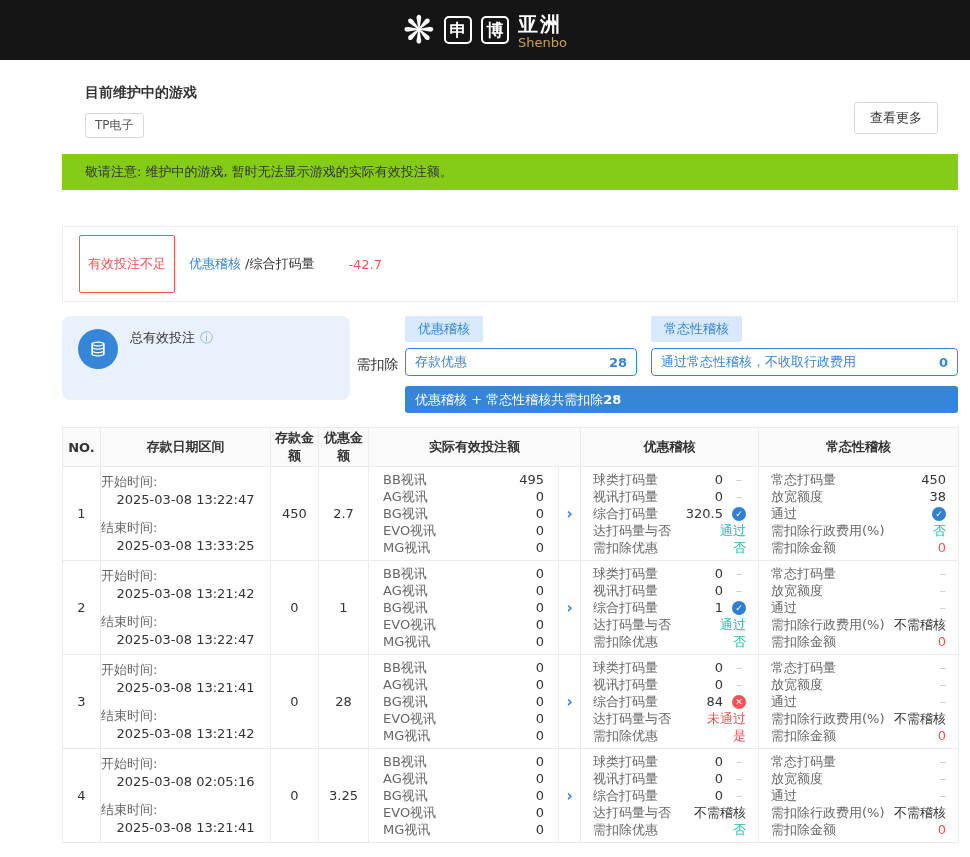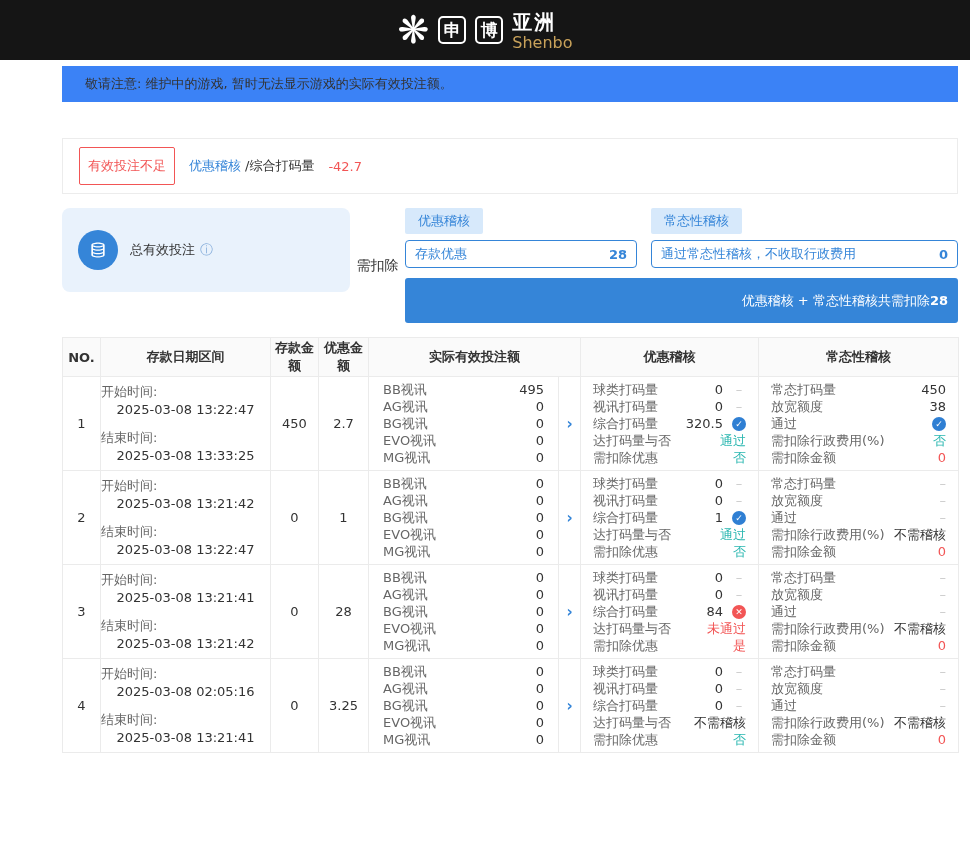--- a/index.html
+++ b/index.html
@@ -22,67 +22,67 @@
   }
   .logo-flower { color: #fff; font-size: 38px; line-height: 1; }
   .logo-box {
     width: 28px; height: 28px;
     border: 2px solid #fff; border-radius: 5px;
     color: #fff; font-size: 17px; font-weight: bold;
     display: flex; align-items: center; justify-content: center;
   }
   .logo-right { display: flex; flex-direction: column; }
   .logo-cn { color: #fff; font-size: 20px; font-weight: bold; letter-spacing: 2px; }
-  .logo-en { color: #c9a25a; font-size: 16px; align-self: flex-end; margin-top: -3px; }
+  .logo-en { color: #c9a25a; font-size: 13px; align-self: flex-end; margin-top: -3px; }
 
   .content { margin: 0 12px 0 62px; width: 896px; }
 
   
   .maint { position: relative; padding: 24px 0 10px 23px; }
   .maint-title { font-size: 14px; font-weight: bold; color: #333; }
   .tag {
     display: inline-block; margin-top: 11px;
     border: 1px solid #d9d9d9; border-radius: 3px;
     padding: 3px 9px; font-size: 12px; color: #555; background: #fff;
   }
   .more-btn {
     position: absolute; right: 20px; top: 42px;
     border: 1px solid #d9d9d9; border-radius: 3px;
     padding: 6px 15px; font-size: 13px; color: #333;
     background: #fff; cursor: pointer;
   }
   
   .notice {
     margin-top: 6px;
-    background: #3b82f6;
+    background: #84cc16;
     padding: 9px 10px 9px 23px;
     color: #333;
   }
   
   .status-box {
     margin-top: 36px;
     border: 1px solid #ececec;
     padding: 8px 16px;
     display: flex; align-items: center; gap: 14px;
   }
   .badge {
     border: 1px solid #f25555; color: #f25555;
-    padding: 9px 8px; border-radius: 2px; background: #fff;
+    padding: 19px 8px; border-radius: 2px; background: #fff;
   }
   .status-link { color: #3585d8; cursor: pointer; }
   .status-suffix { color: #333; margin-left: -10px; }
-  .status-val { color: #f25555; }
+  .status-val { color: #f25555; margin-left: 20px; }
 
   
   .summary { margin-top: 14px; display: flex; align-items: flex-start; }
   .sum-card {
     width: 288px; height: 84px;
     background: #e9f2fc; border-radius: 8px;
     padding: 13px 16px;
-    display: flex; gap: 12px; align-items: center;
+    display: flex; gap: 12px; align-items: flex-start;
     flex: 0 0 288px;
   }
   .coin-icon {
     width: 40px; height: 40px; border-radius: 50%;
     background: #3585d8; flex: 0 0 40px;
     display: flex; align-items: center; justify-content: center;
   }
   .sum-right { flex: 1; display: flex; flex-direction: column; }
   .sum-label { font-size: 13px; color: #333; display: flex; align-items: center; gap: 5px; }
   .info-icon { color: #8ab0dc; font-size: 13px; cursor: pointer; }
@@ -103,22 +103,22 @@
     border: 1px solid #3585d8; border-radius: 4px;
     height: 28px; background: #fff;
     display: flex; align-items: center; justify-content: space-between;
     padding: 0 9px; cursor: text;
   }
   .field-label { color: #3585d8; font-size: 13px; }
   .field-value { color: #3585d8; font-size: 13px; font-weight: bold; }
   .total-bar {
     margin-top: 10px;
     background: #3585d8; color: #fff;
-    border-radius: 3px; height: 45px;
-    display: flex; align-items: center; justify-content: flex-end;
+    border-radius: 3px; height: 27px;
+    display: flex; align-items: center; justify-content: flex-start;
     padding: 0 10px; font-size: 13px;
   }
   .total-bar .bar-value { font-weight: bold; }
 
   
   table.audit {
     margin-top: 14px;
     width: 896px;
     border-collapse: collapse;
     table-layout: fixed;
@@ -163,20 +163,25 @@
   <span class="logo-box">申</span>
   <span class="logo-box">博</span>
   <span class="logo-right">
     <span class="logo-cn">亚洲</span>
     <span class="logo-en">Shenbo</span>
   </span>
 </header>
 
 <div class="content">
 
+  <section class="maint">
+    <div class="maint-title">目前维护中的游戏</div>
+    <span class="tag">TP电子</span>
+    <button class="more-btn">查看更多</button>
+  </section>
 
   <div class="notice">敬请注意: 维护中的游戏, 暂时无法显示游戏的实际有效投注额。</div>
 
   <div class="status-box">
     <span class="badge">有效投注不足</span>
     <span class="status-link">优惠稽核</span>
     <span class="status-suffix">/综合打码量</span>
     <span class="status-val">-42.7</span>
   </div>
 

